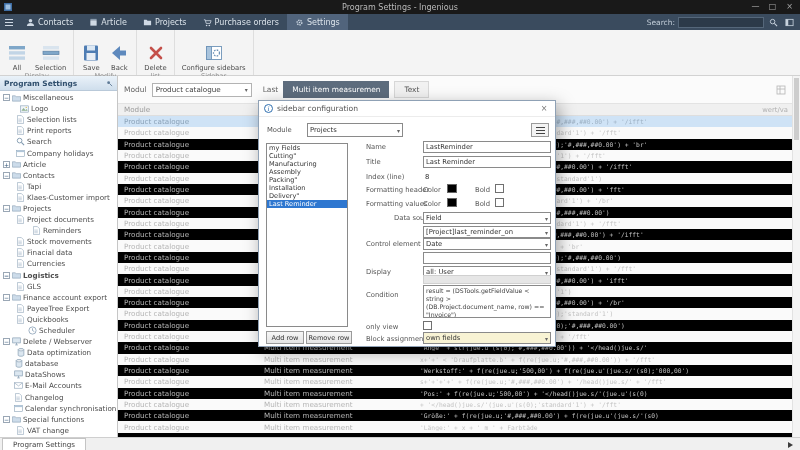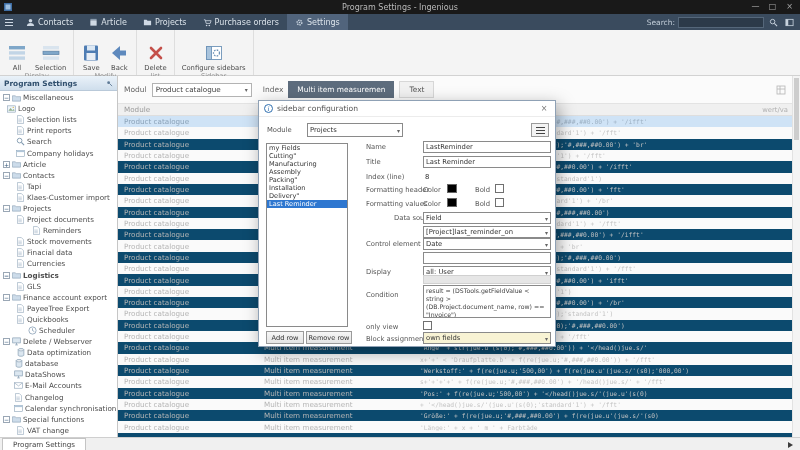--- a/index.html
+++ b/index.html
@@ -41,21 +41,21 @@
   .sb-header { height:15px; background:linear-gradient(#eaf2f9,#cfdeec); border-bottom:1px solid #b9c9d9;
     font-size:7.4px; font-weight:700; color:#31506e; display:flex; align-items:center; justify-content:space-between; padding:0 4px; }
   .tree { flex:1; overflow:hidden; padding-top:1px; }
   .titem { height:11.1px; display:flex; align-items:center; gap:2px; font-size:7.2px; color:#4c4c4c; white-space:nowrap; overflow:hidden; }
   .expander { flex:none; width:7px; height:7px; border:1px solid #9aa7b5; background:#fff; font-size:6px;
     line-height:5px; text-align:center; color:#33567a; }
   .exp-spacer { flex:none; width:9px; }
   .ticon { flex:none; width:9px; height:9px; display:flex; align-items:center; justify-content:center; }
   .ticon svg { display:block; }
 
-  .main { flex:1; display:flex; flex-direction:column; overflow:hidden; background:#0c4a6e; }
+  .main { flex:1; display:flex; flex-direction:column; overflow:hidden; background:#000000; }
   .modulbar { height:28px; background:#fbfbfb; border-bottom:1px solid #e3e3e3; display:flex; align-items:center; gap:5px; padding:0 6px; font-size:7.5px; color:#666; }
   .combo-lite { width:100px; height:14px; background:#fff; border:1px solid #b3b3b3; display:flex; align-items:center; justify-content:space-between; padding:0 3px; font-size:7.2px; color:#444; }
   .caret { color:#666; font-size:6px; }
   .entry-tab { height:17px; display:flex; align-items:center; padding:0 9px; font-size:7.4px; }
   .entry-tab.dark { background:#5d6c7d; color:#fff; }
   .entry-tab.light { background:#f1f1f1; border:1px solid #d7d7d7; color:#555; }
   .modulbar .right-icon { margin-left:auto; }
 
   .thead { height:12px; background:#f0f0f0; border-bottom:1px solid #dedede; display:flex; align-items:center; font-size:7.2px; color:#9a9a9a; position:relative; }
   .c1 { width:146px; padding-left:6px; overflow:hidden; }
@@ -264,21 +264,21 @@
       <div class="tree" id="tree">
           <div class="titem" style="padding-left: 3px;">
             <span class="expander">−</span>
             <span class="ticon">
               <svg width="9" height="8" viewBox="0 0 10 8">
                 <path d="M0.5 1.5h3l1 1h5v5h-9z" fill="#cddcea" stroke="#7e97ae" stroke-width="0.6"></path>
               </svg>
             </span>
             <span>Miscellaneous</span>
           </div>
-          <div class="titem" style="padding-left: 7px;">
+          <div class="titem" style="padding-left: 20px;">
             <span class="ticon">
               <svg width="9" height="8" viewBox="0 0 10 8">
                 <rect x="0.5" y="0.5" width="9" height="7" fill="#eef4f9" stroke="#7e97ae" stroke-width="0.6"></rect>
                 <path d="M1.5 6 L4 3 L6 5.5 L7.5 4 L8.5 6z" fill="#8fb08f"></path>
                 <circle cx="7" cy="2.2" r="0.8" fill="#e0c060"></circle>
               </svg>
             </span>
             <span>Logo</span>
           </div>
           <div class="titem" style="padding-left: 16px;">
@@ -552,21 +552,21 @@
         </div>
     </div>
 
     <div class="main">
       <div class="modulbar">
         <span>Modul</span>
         <div class="combo-lite">
           <span>Product catalogue</span>
           <span class="caret">▾</span>
         </div>
-        <span style="margin-left:6px;">Index</span>
+        <span style="margin-left:6px;">Last</span>
         <div class="entry-tab dark">
           <span>Multi item measuremen</span>
         </div>
         <div class="entry-tab light">
           <span>Text</span>
         </div>
         <svg class="right-icon" width="10" height="10" viewBox="0 0 10 10">
             <rect x="1" y="1" width="8" height="8" fill="none" stroke="#b5b5b5" stroke-width="0.8"></rect>
             <path d="M1 4 h8 M4 1 v8" stroke="#b5b5b5" stroke-width="0.8"></path>
           </svg>

